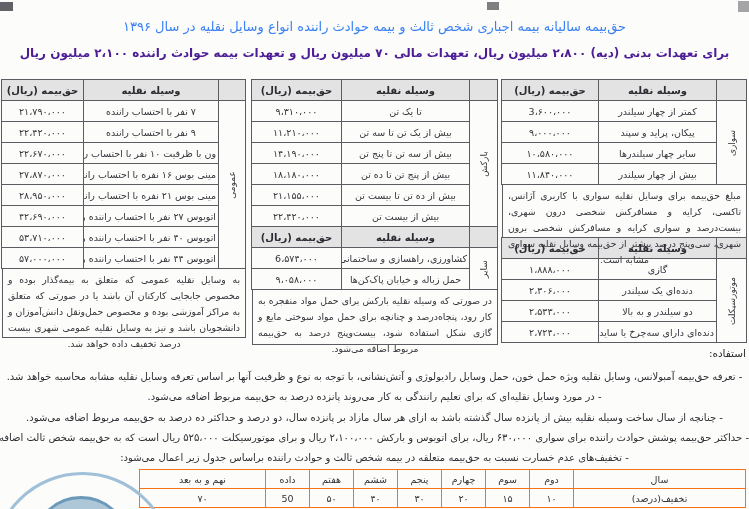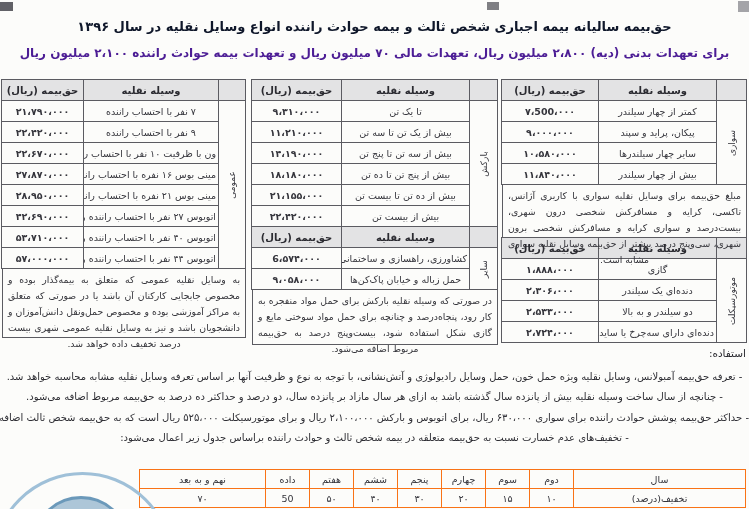--- a/index.html
+++ b/index.html
@@ -2,34 +2,34 @@
 <html lang="fa" dir="rtl"><head>
 <meta charset="utf-8">
 <style>
   html,body{margin:0;padding:0;}
   body{
     width:749px;height:509px;position:relative;overflow:hidden;
     background:#fcfcfa;color:#2f2f35;
     font-family:"DejaVu Sans",sans-serif;direction:rtl;
   }
   .title1{position:absolute;top:19px;left:0;width:100%;text-align:center;
-    font-size:13px;font-weight:bold;color:#0f172a;}
+    font-size:13px;font-weight:normal;color:#3b82f6;}
   .title2{position:absolute;top:46px;left:0;width:100%;text-align:center;
     font-size:12px;font-weight:bold;color:#4c1d95;}
 
   .col{position:absolute;top:80px;}
   .col-right{left:502px;width:245px;}
   .col-mid{left:252px;width:246px;}
   .col-left{left:2px;width:244px;}
 
   table.t{border-collapse:collapse;width:100%;table-layout:fixed;margin-top:-1px;}
   .t td{border:1px solid #5b5b61;height:20px;font-size:9.5px;text-align:center;
     padding:0 2px;overflow:hidden;white-space:nowrap;color:#35353c;}
   tr.hdr td{background:#e3e3e4;font-weight:bold;font-size:10px;color:#2b2b31;}
-  td.prm{font-weight:bold;letter-spacing:1px;}
+  td.prm{font-weight:normal;letter-spacing:1px;}
   td.vert{position:relative;}
   td.vert span{position:absolute;top:50%;left:50%;
     transform:translate(-50%,-50%) rotate(-90deg);
     white-space:nowrap;font-size:9px;color:#3a3a41;}
   .note{border:1px solid #5b5b61;border-top:none;font-size:9.3px;line-height:1.72;
     padding:3px 5px;text-align:justify;text-align-last:center;color:#333339;background:#fcfcfa;}
 
   .expl-head{position:absolute;top:347px;right:3px;font-size:10.5px;color:#2b2b31;}
   .expl{position:absolute;top:367px;left:0;width:749px;text-align:center;}
   .expl div{font-size:10px;line-height:20.3px;white-space:nowrap;color:#2e2e34;}
@@ -69,21 +69,21 @@
         <tr class="hdr">
       <td></td>
       <td>وسیله نقلیه</td>
       <td>حق‌بیمه (ریال)</td>
     </tr>
     <tr>
       <td class="vert" rowspan="4">
             <span>سواری</span>
           </td>
       <td>کمتر از چهار سیلندر</td>
-      <td class="prm">۷،500،۰۰۰</td>
+      <td class="prm">3،۶۰۰،۰۰۰</td>
     </tr>
     <tr>
       <td>پیکان، پراید و سپند</td>
       <td class="prm">۹،۰۰۰،۰۰۰</td>
     </tr>
     <tr>
       <td>سایر چهار سیلندرها</td>
       <td class="prm">۱۰،۵۸۰،۰۰۰</td>
     </tr>
     <tr>
@@ -247,20 +247,21 @@
       <td class="prm">۵۷،۰۰۰،۰۰۰</td>
     </tr>
   </tbody>
     </table>
   <div class="note" style="height:62px">به وسایل نقلیه عمومی که متعلق به بیمه‌گذار بوده و مخصوص جابجایی کارکنان آن باشد یا در صورتی که متعلق به مراکز آموزشی بوده و مخصوص حمل‌ونقل دانش‌آموزان و دانشجویان باشد و نیز به وسایل نقلیه عمومی شهری بیست درصد تخفیف داده خواهد شد.</div>
 </div>
 
 <div class="expl-head">استفاده:</div>
 <div class="expl">
   <div>- تعرفه حق‌بیمه آمبولانس، وسایل نقلیه ویژه حمل خون، حمل وسایل رادیولوژی و آتش‌نشانی، با توجه به نوع و ظرفیت آنها بر اساس تعرفه وسایل نقلیه مشابه محاسبه خواهد شد.</div>
+  <div>- در مورد وسایل نقلیه‌ای که برای تعلیم رانندگی به کار می‌روند پانزده درصد به حق‌بیمه مربوط اضافه می‌شود.</div>
   <div>- چنانچه از سال ساخت وسیله نقلیه بیش از پانزده سال گذشته باشد به ازای هر سال مازاد بر پانزده سال، دو درصد و حداکثر ده درصد به حق‌بیمه مربوط اضافه می‌شود.</div>
   <div>- حداکثر حق‌بیمه پوشش حوادث راننده برای سواری ۶۳۰،۰۰۰ ریال، برای اتوبوس و بارکش ۲،۱۰۰،۰۰۰ ریال و برای موتورسیکلت ۵۲۵،۰۰۰ ریال است که به حق‌بیمه شخص ثالث اضافه می‌شود.</div>
   <div>- تخفیف‌های عدم خسارت نسبت به حق‌بیمه متعلقه در بیمه شخص ثالث و حوادث راننده براساس جدول زیر اعمال می‌شود:</div>
 </div>
 
 <div class="disc">
   <table>
     <colgroup>
       <col style="width:172px">
         <col style="width:44px">

